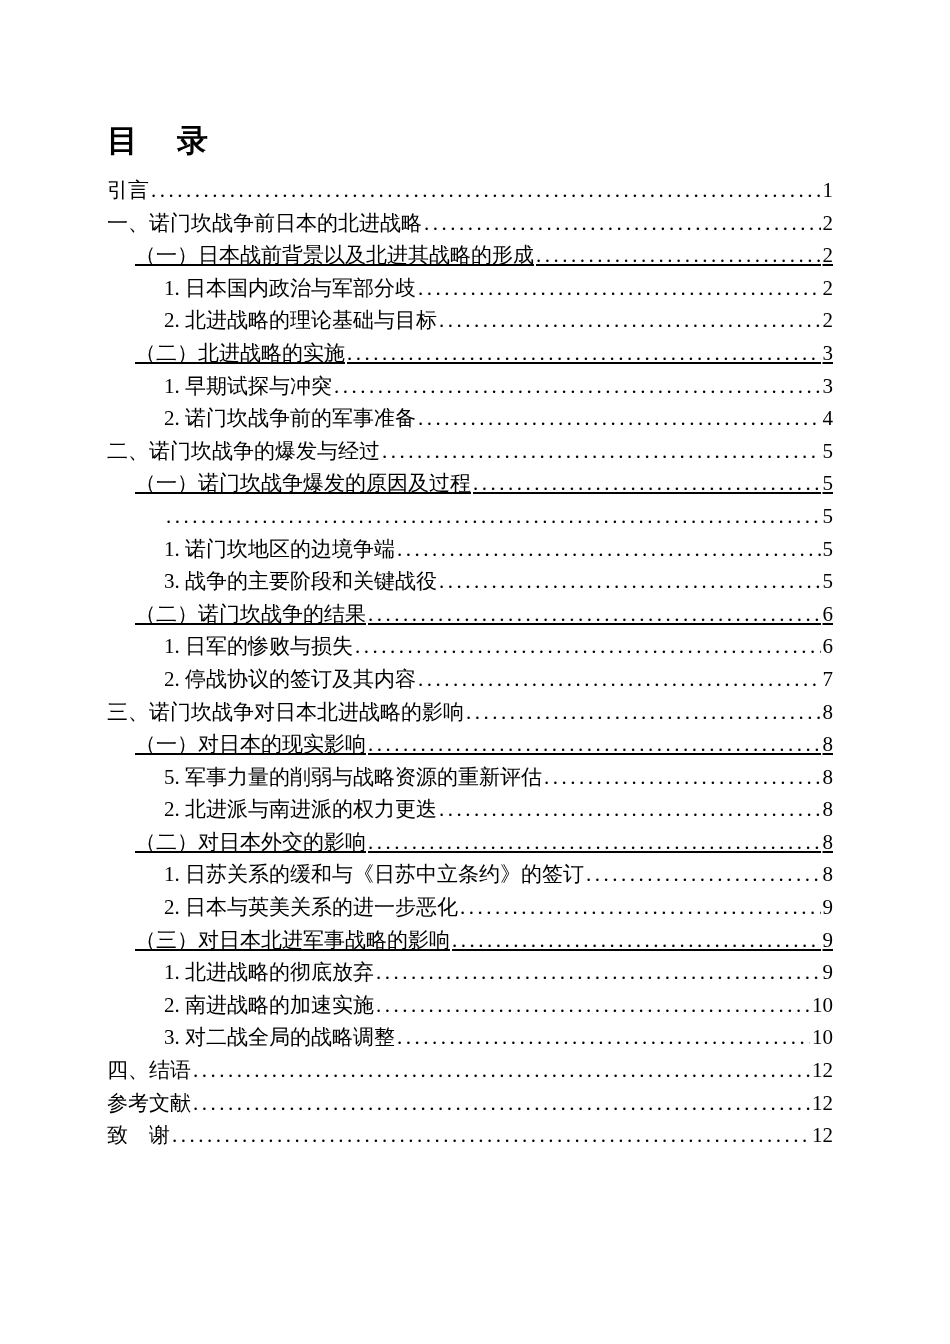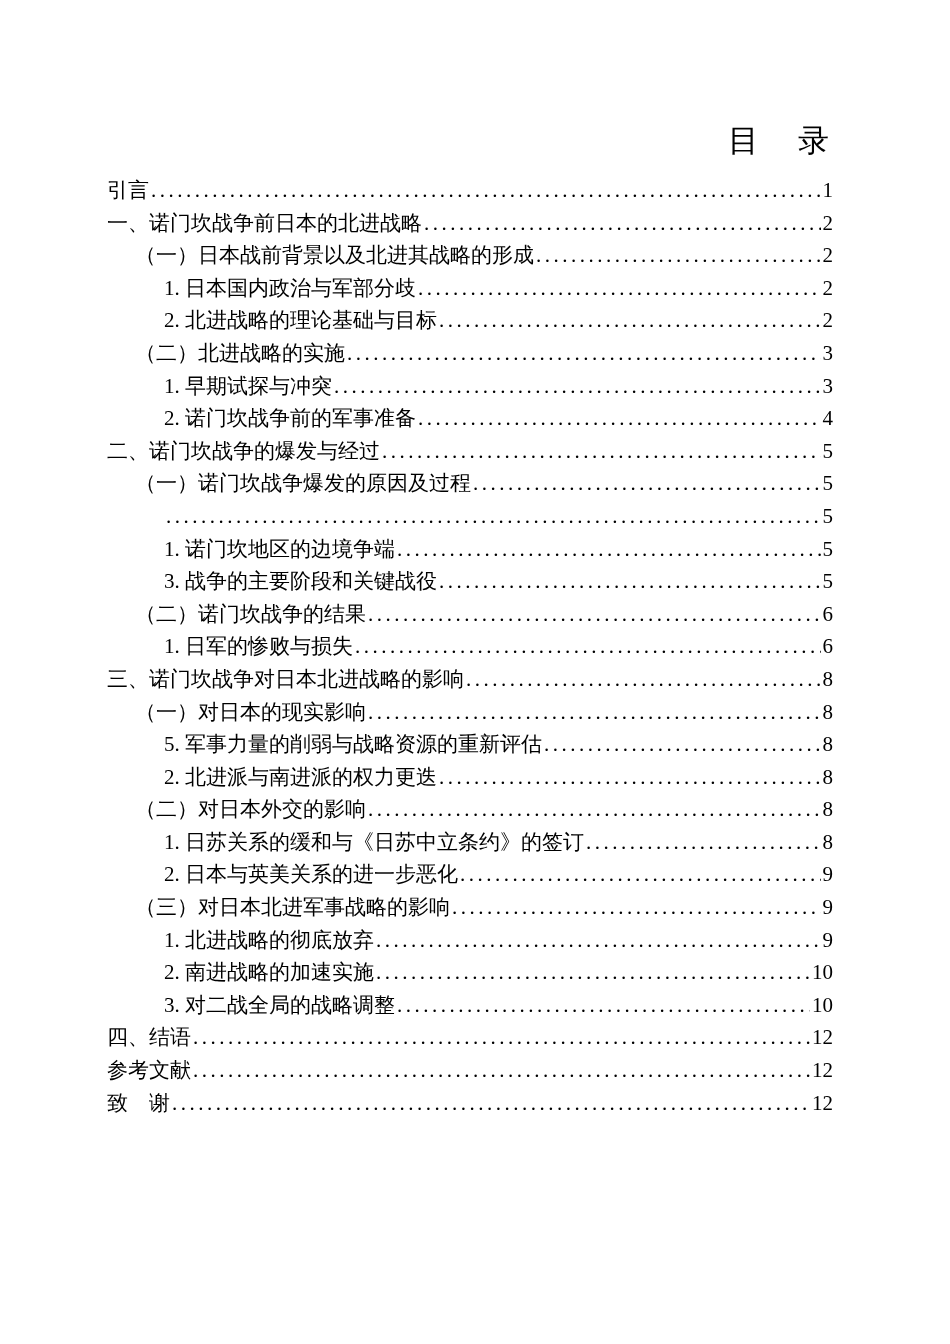--- a/index.html
+++ b/index.html
@@ -16,40 +16,40 @@
   }
   .page {
     box-sizing: border-box;
     width: 950px;
     height: 1344px;
     padding: 119px 117px 0 107px;
     background: #ffffff;
   }
   .toc-title {
     margin: 0;
-    text-align: right;
+    text-align: left;
     font-family: "Liberation Sans", "DejaVu Sans", sans-serif;
-    font-weight: normal;
+    font-weight: bold;
     font-size: 31px;
     line-height: 43px;
     letter-spacing: 4px;
     color: #000000;
   }
   .toc-list {
     margin-top: 12px;
     font-size: 21px;
   }
   .toc-row {
     display: flex;
     align-items: flex-end;
     line-height: 32.6px;
     white-space: nowrap;
   }
   .toc-row.lvl0 { padding-left: 0; }
-  .toc-row.lvl1 { padding-left: 28px; }
+  .toc-row.lvl1 { padding-left: 28px; text-decoration: underline; }
   .toc-row.lvl2 { padding-left: 57px; }
   .toc-label {
     flex: 0 0 auto;
   }
   .toc-leader {
     flex: 1 1 auto;
     overflow: hidden;
     margin: 0 2px;
   }
   .toc-leader::after {
@@ -135,20 +135,25 @@
       <div class="toc-row lvl1">
     <span class="toc-label">（二）诺门坎战争的结果</span>
     <span class="toc-leader"></span>
     <span class="toc-page">6</span>
   </div>
       <div class="toc-row lvl2">
     <span class="toc-label">1. 日军的惨败与损失</span>
     <span class="toc-leader"></span>
     <span class="toc-page">6</span>
   </div>
+      <div class="toc-row lvl2">
+    <span class="toc-label">2. 停战协议的签订及其内容</span>
+    <span class="toc-leader"></span>
+    <span class="toc-page">7</span>
+  </div>
       <div class="toc-row lvl0">
     <span class="toc-label">三、诺门坎战争对日本北进战略的影响</span>
     <span class="toc-leader"></span>
     <span class="toc-page">8</span>
   </div>
       <div class="toc-row lvl1">
     <span class="toc-label">（一）对日本的现实影响</span>
     <span class="toc-leader"></span>
     <span class="toc-page">8</span>
   </div>

